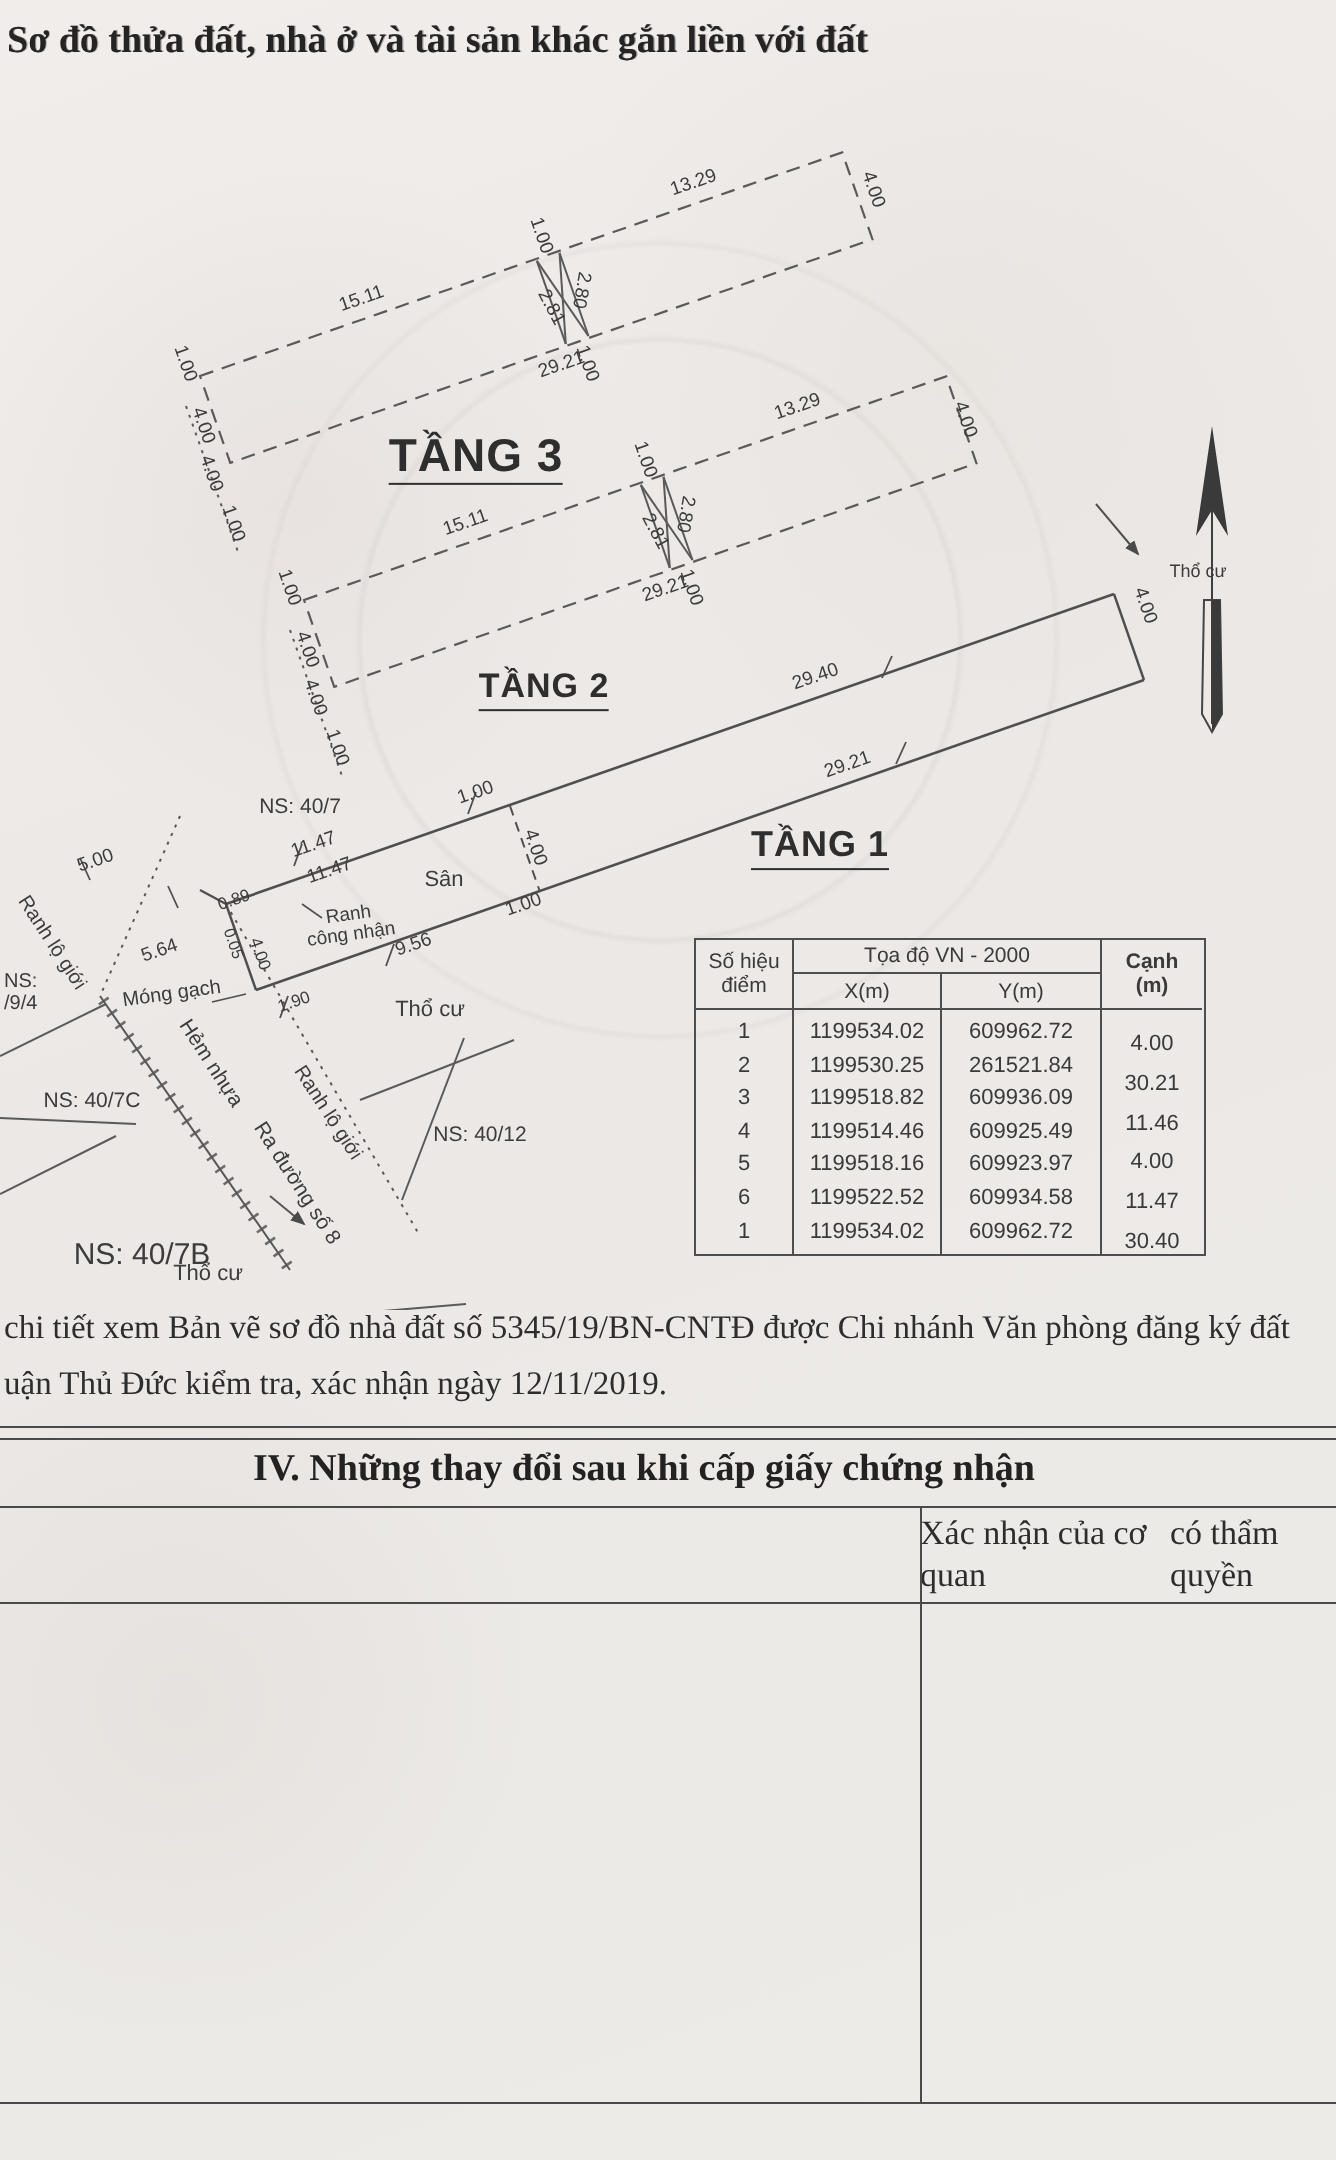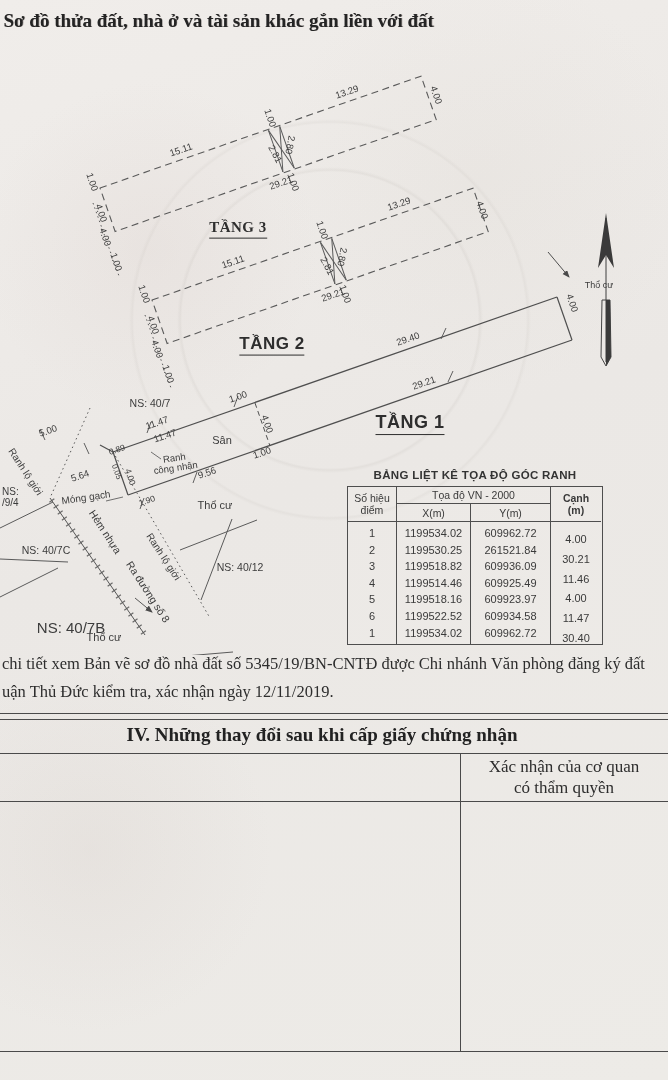--- a/index.html
+++ b/index.html
@@ -44,21 +44,21 @@
   .cb.col4{grid-column:4; padding-top:8px;}
   .cb .v{height:16.6px; line-height:16.6px; font-size:11px;}
   .cb.col4 .v{height:19.8px; line-height:19.8px;}
   
   .note{position:absolute; left:2px; top:650px; width:676px; font-family:"Liberation Serif", serif; font-size:16.5px; color:#2d2d2d; line-height:1.72; white-space:nowrap;}
   .hr{position:absolute; left:0; width:668px; height:0; border-top:1px solid #4a4a4a;}
   .sec4-title{position:absolute; left:0; top:724px; width:644px; text-align:center;
     font-family:"Liberation Serif", serif; font-weight:bold; font-size:19px; color:#222;}
   .sec4-colL{position:absolute; left:0; top:756px; width:460px; height:44px; display:flex; align-items:center; justify-content:center;
     font-family:"Liberation Serif", serif; font-size:17px; color:#2d2d2d;}
-  .sec4-colR{position:absolute; left:460px; top:754px; width:208px; height:46px; display:flex; flex-direction:column; align-items:center; justify-content:center;
+  .sec4-colR{position:absolute; left:460px; top:754px; width:208px; height:46px; display:flex; flex-direction:row; align-items:center; justify-content:center;
     font-family:"Liberation Serif", serif; font-size:17px; color:#2d2d2d; line-height:1.25;}
   .vdiv{position:absolute; left:460px; top:753px; width:0; height:298px; border-left:1px solid #4a4a4a;}
 </style>
 </head>
 <body>
 
 <div class="page">
 
   <div class="top-heading">. Sơ đồ thửa đất, nhà ở và tài sản khác gắn liền với đất</div>
 
@@ -140,21 +140,21 @@
         <div class="plan-label" style="left: 281px; top: 143px; font-size: 9.5px; transform: translate(-50%, -50%) rotate(-19deg);">29.21</div>
         <div class="plan-label" style="left: 436px; top: 55px; font-size: 9.5px; transform: translate(-50%, -50%) rotate(71deg);">4.00</div>
         <div class="plan-label" style="left: 270px; top: 78px; font-size: 9.5px; transform: translate(-50%, -50%) rotate(71deg);">1.00</div>
         <div class="plan-label" style="left: 275px; top: 114px; font-size: 9.5px; transform: translate(-50%, -50%) rotate(62deg);">2.81</div>
         <div class="plan-label" style="left: 290px; top: 105px; font-size: 9.5px; transform: translate(-50%, -50%) rotate(100deg);">2.80</div>
         <div class="plan-label" style="left: 293px; top: 142px; font-size: 9.5px; transform: translate(-50%, -50%) rotate(71deg);">1.00</div>
         <div class="plan-label" style="left: 92px; top: 142px; font-size: 9.5px; transform: translate(-50%, -50%) rotate(71deg);">1.00</div>
         <div class="plan-label" style="left: 101px; top: 173px; font-size: 9.5px; transform: translate(-50%, -50%) rotate(71deg);">4.00</div>
         <div class="plan-label" style="left: 105px; top: 197px; font-size: 9.5px; transform: translate(-50%, -50%) rotate(71deg);">4.00</div>
         <div class="plan-label" style="left: 116px; top: 222px; font-size: 9.5px; transform: translate(-50%, -50%) rotate(71deg);">1.00</div>
-        <div class="plan-label bold underline" style="left: 238px; top: 189px; font-size: 15px; transform: translate(-50%, -50%) rotate(0deg); font-family: Liberation Serif, serif;">TẦNG 3</div>
+        <div class="plan-label bold underline" style="left: 238px; top: 189px; font-size: 23px; transform: translate(-50%, -50%) rotate(0deg);">TẦNG 3</div>
         <div class="plan-label" style="left: 233px; top: 222px; font-size: 9.5px; transform: translate(-50%, -50%) rotate(-19deg);">15.11</div>
         <div class="plan-label" style="left: 399px; top: 164px; font-size: 9.5px; transform: translate(-50%, -50%) rotate(-19deg);">13.29</div>
         <div class="plan-label" style="left: 333px; top: 255px; font-size: 9.5px; transform: translate(-50%, -50%) rotate(-19deg);">29.21</div>
         <div class="plan-label" style="left: 482px; top: 170px; font-size: 9.5px; transform: translate(-50%, -50%) rotate(71deg);">4.00</div>
         <div class="plan-label" style="left: 322px; top: 190px; font-size: 9.5px; transform: translate(-50%, -50%) rotate(71deg);">1.00</div>
         <div class="plan-label" style="left: 327px; top: 226px; font-size: 9.5px; transform: translate(-50%, -50%) rotate(62deg);">2.81</div>
         <div class="plan-label" style="left: 342px; top: 217px; font-size: 9.5px; transform: translate(-50%, -50%) rotate(100deg);">2.80</div>
         <div class="plan-label" style="left: 345px; top: 254px; font-size: 9.5px; transform: translate(-50%, -50%) rotate(71deg);">1.00</div>
         <div class="plan-label" style="left: 144px; top: 254px; font-size: 9.5px; transform: translate(-50%, -50%) rotate(71deg);">1.00</div>
         <div class="plan-label" style="left: 153px; top: 285px; font-size: 9.5px; transform: translate(-50%, -50%) rotate(71deg);">4.00</div>
@@ -190,21 +190,20 @@
         <div class="plan-label" style="left: 130px; top: 437px; font-size: 8.5px; transform: translate(-50%, -50%) rotate(71deg);">4.00</div>
         <div class="plan-label" style="left: 147px; top: 461px; font-size: 8.5px; transform: translate(-50%, -50%) rotate(-19deg);">1.90</div>
         <div class="plan-label" style="left: 86px; top: 458px; font-size: 10px; transform: translate(-50%, -50%) rotate(-8deg);">Móng gạch</div>
         <div class="plan-label" style="left: 25px; top: 432px; font-size: 10px; transform: translate(-50%, -50%) rotate(57deg);">Ranh lộ giới</div>
         <div class="plan-label" style="left: 105px; top: 492px; font-size: 10.5px; transform: translate(-50%, -50%) rotate(57deg);">Hẻm nhựa</div>
         <div class="plan-label" style="left: 163px; top: 517px; font-size: 10px; transform: translate(-50%, -50%) rotate(57deg);">Ranh lộ giới</div>
         <div class="plan-label" style="left: 148px; top: 552px; font-size: 10.5px; transform: translate(-50%, -50%) rotate(57deg);">Ra đường số 8</div>
       </div>
 
     <div class="ct-wrap">
-      <div class="ct-title">BẢNG LIỆT KÊ TỌA ĐỘ GÓC RANH</div>
       <div class="ct">
         <div class="c-sohieu">Số hiệu
 điểm</div>
         <div class="c-toado">Tọa độ VN - 2000</div>
         <div class="c-canh">Cạnh
 (m)</div>
         <div class="c-x">X(m)</div>
         <div class="c-y">Y(m)</div>
         <div class="cb col1" id="ct-col-point"><div class="v">1</div><div class="v">2</div><div class="v">3</div><div class="v">4</div><div class="v">5</div><div class="v">6</div><div class="v">1</div></div>
         <div class="cb col2" id="ct-col-x"><div class="v">1199534.02</div><div class="v">1199530.25</div><div class="v">1199518.82</div><div class="v">1199514.46</div><div class="v">1199518.16</div><div class="v">1199522.52</div><div class="v">1199534.02</div></div>

